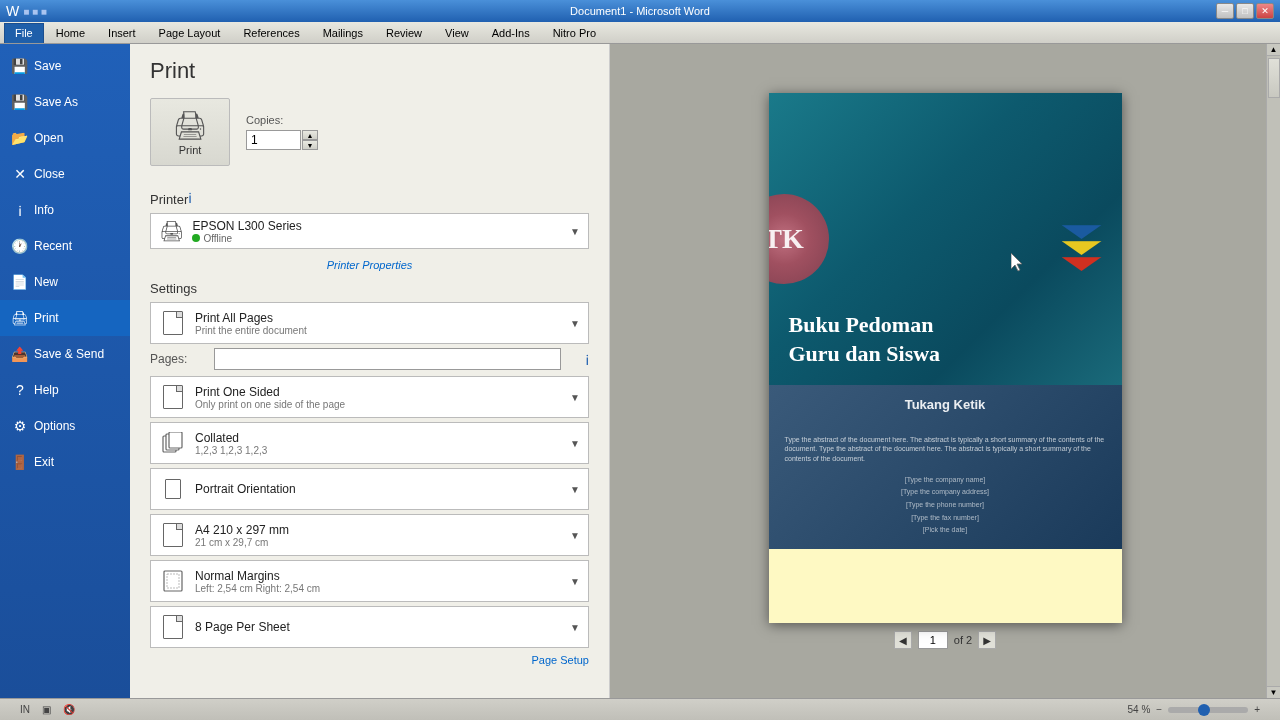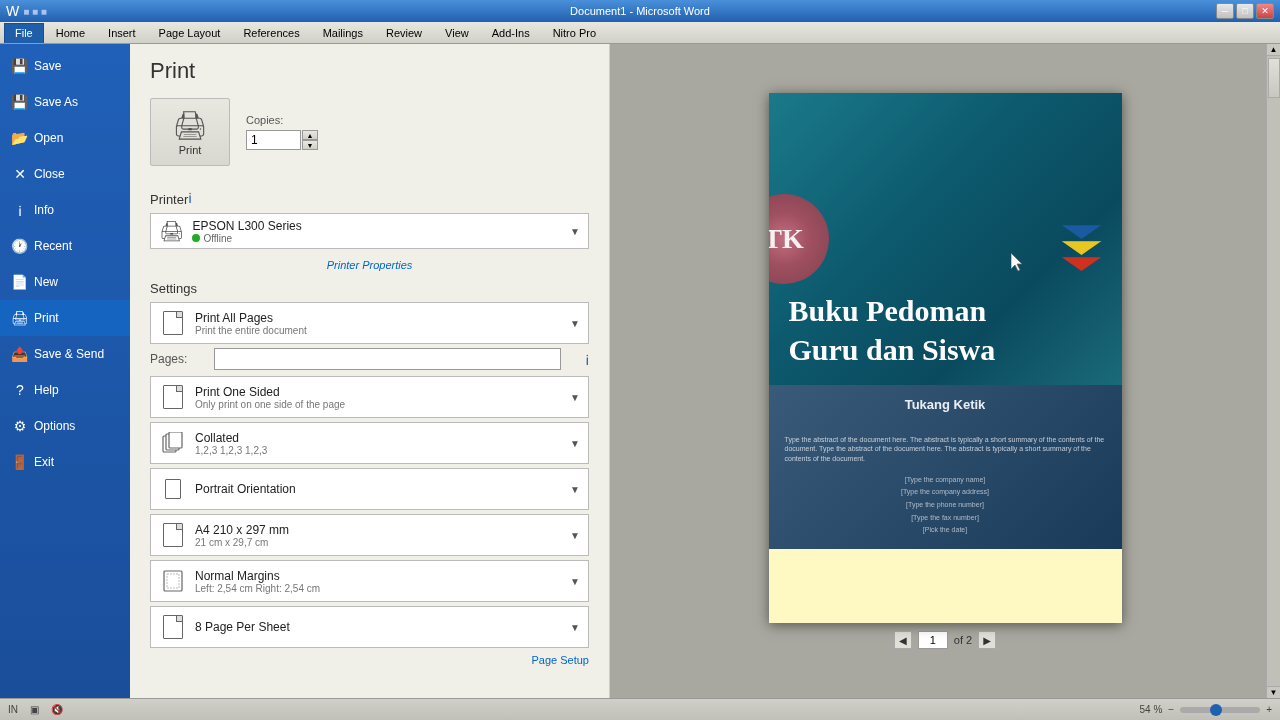--- a/index.html
+++ b/index.html
@@ -251,21 +251,21 @@
       flex-direction: column;
       gap: 2px;
     }
     .chevron-v {
       width: 40px;
       height: 14px;
       clip-path: polygon(0 0, 100% 0, 50% 100%);
     }
 
     .doc-title {
-      font-size: 30px;
+      font-size: 22px;
       font-weight: bold;
       color: white;
       line-height: 1.3;
       font-family: serif;
       z-index: 1;
     }
 
     .doc-cover-bottom {
       background: linear-gradient(135deg, #3a5a7a 0%, #2a4a6a 50%, #1a3a5a 100%);
       flex: 1;
@@ -332,21 +332,21 @@
       font-size: 11px;
     }
 
     
     .status-bar {
       height: 22px;
       background: linear-gradient(to bottom, #d0cfc8, #c0bfb8);
       display: flex;
       align-items: center;
       justify-content: space-between;
-      padding: 0 8px;
+      padding: 0 20px;
       border-top: 1px solid #999;
       font-size: 10px;
       color: #444;
     }
     .status-left { display: flex; gap: 12px; }
     .status-right { display: flex; align-items: center; gap: 6px; }
     .zoom-slider { width: 80px; height: 6px; background: #aaa; border-radius: 3px; }
     .zoom-thumb { width: 12px; height: 12px; background: #2060b0; border-radius: 50%; margin-top: -3px; margin-left: 30px; }
 
     

